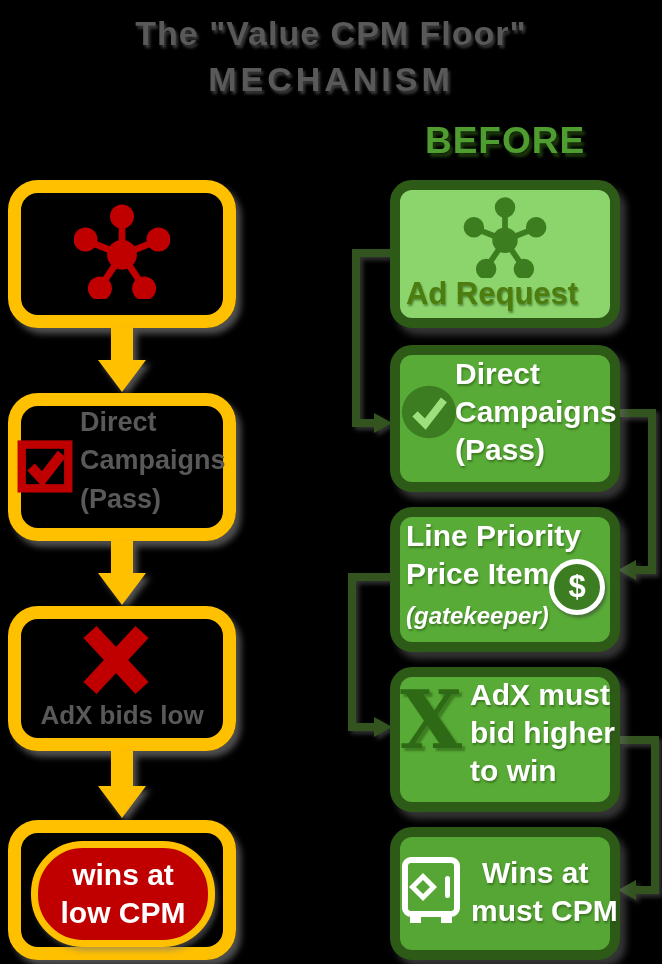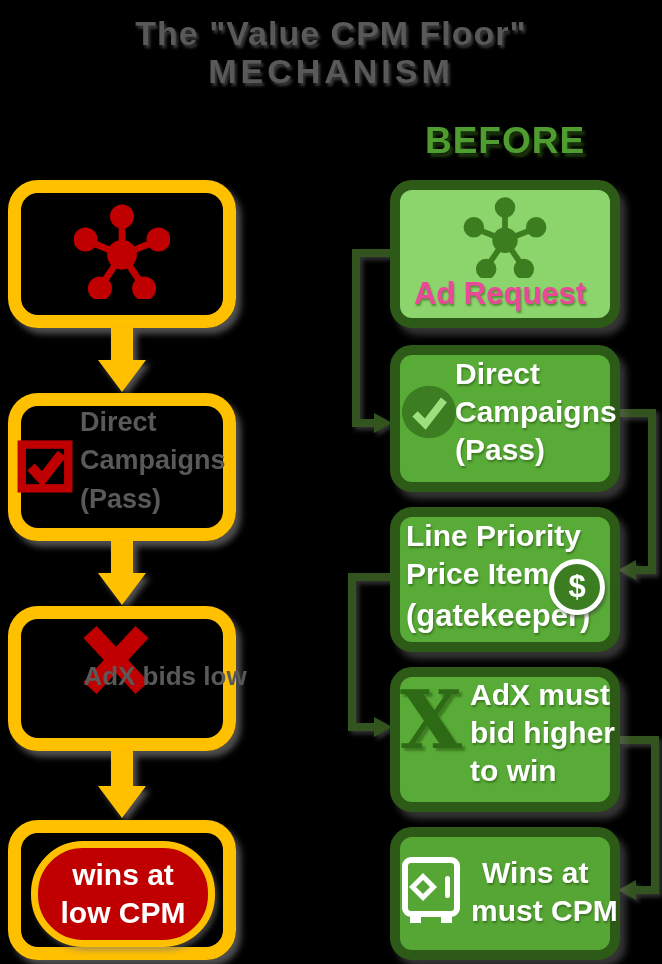--- a/index.html
+++ b/index.html
@@ -6,21 +6,21 @@
   .canvas{
     position:relative;width:662px;height:964px;background:#000;overflow:hidden;
     font-family:"Liberation Sans",sans-serif;font-weight:bold;
   }
   
   .title-line1,.title-line2{
     position:absolute;left:0;width:662px;text-align:center;color:#595959;
     font-size:34px;letter-spacing:1px;text-shadow:2px 3px 3px rgba(130,130,130,.45);
   }
   .title-line1{top:14px;}
-  .title-line2{top:52px;letter-spacing:4px;}
+  .title-line2{top:60px;letter-spacing:4px;}
   
   .before-label{
     position:absolute;left:8px;width:228px;top:120px;text-align:center;
     color:#ff0000;font-size:37px;letter-spacing:1px;
     text-shadow:3px 4px 3px rgba(120,120,120,.65);
   }
   .after-label{
     position:absolute;left:390px;width:230px;top:120px;text-align:center;
     color:#4f9c31;font-size:37px;letter-spacing:1px;
     text-shadow:3px 4px 3px rgba(35,70,15,.8);
@@ -34,45 +34,45 @@
   .ybox1{top:180px;height:122px;}
   .ybox2{top:393px;height:122px;}
   .ybox3{top:606px;height:119px;}
   .ybox4{top:820px;height:114px;}
   .yarrow{position:absolute;filter:drop-shadow(4px 4px 3px rgba(140,140,140,.6));}
   .yarrow .stem{position:absolute;left:13px;top:0;width:22px;background:#ffc000;}
   .yarrow .head{position:absolute;left:0;width:0;height:0;
     border-left:24px solid transparent;border-right:24px solid transparent;
     border-top:32px solid #ffc000;}
   .gray-text{position:absolute;color:#595959;font-size:27px;line-height:38px;}
-  .b3-caption{position:absolute;left:8px;width:228px;top:661px;text-align:center;
-    color:#595959;font-size:26px;margin-left:43px;}
+  .b3-caption{position:absolute;left:8px;width:228px;top:700px;text-align:center;
+    color:#595959;font-size:26px;}
   .red-oval{
     position:absolute;left:31px;top:841px;width:170px;height:92px;
     background:#c00000;border:7px solid #ffc000;border-radius:52px;
     display:flex;flex-direction:column;align-items:center;justify-content:center;
     box-shadow:3px 4px 5px rgba(120,120,120,.5);
   }
   .red-oval .line{color:#fff;font-size:30px;line-height:38px;text-align:center;}
   
   .gbox{
     position:absolute;left:390px;width:210px;
     border:10px solid #2d5a17;border-radius:22px;background:#58ab36;
     box-shadow:6px 7px 7px rgba(105,105,105,.5);
   }
   .gbox1{top:180px;height:128px;background:#8cd46c;}
   .gbox2{top:345px;height:127px;}
   .gbox3{top:507px;height:125px;}
   .gbox4{top:667px;height:125px;}
   .gbox5{top:827px;height:113px;background:#55a634;}
   .white-text{position:absolute;color:#fff;font-size:30px;line-height:38px;
     text-shadow:1px 2px 2px rgba(40,80,20,.55);}
-  .ad-request-label{position:absolute;left:398px;width:204px;top:276px;text-align:center;
-    color:#ec4899;font-size:31px;text-shadow:1px 2px 2px rgba(40,80,20,.55);}
-  .gatekeeper-line{font-size:31px;}
+  .ad-request-label{position:absolute;left:390px;width:204px;top:276px;text-align:center;
+    color:#4d7c0f;font-size:31px;text-shadow:1px 2px 2px rgba(40,80,20,.55);}
+  .gatekeeper-line{font-size:24px;font-style:italic;}
   .dollar-badge{
     position:absolute;left:549px;top:559px;width:46px;height:46px;background:#3c7d22;
     border:5px solid #fff;border-radius:50%;display:flex;align-items:center;justify-content:center;
     color:#fff;font-size:31px;box-shadow:2px 3px 3px rgba(60,60,60,.5);
   }
   .big-x{
     position:absolute;left:392px;top:684px;width:78px;text-align:center;
     font-family:"DejaVu Serif",serif;font-weight:bold;font-size:80px;line-height:72px;
     color:#2e6a15;text-shadow:3px 3px 2px rgba(30,70,10,.45);
   }

